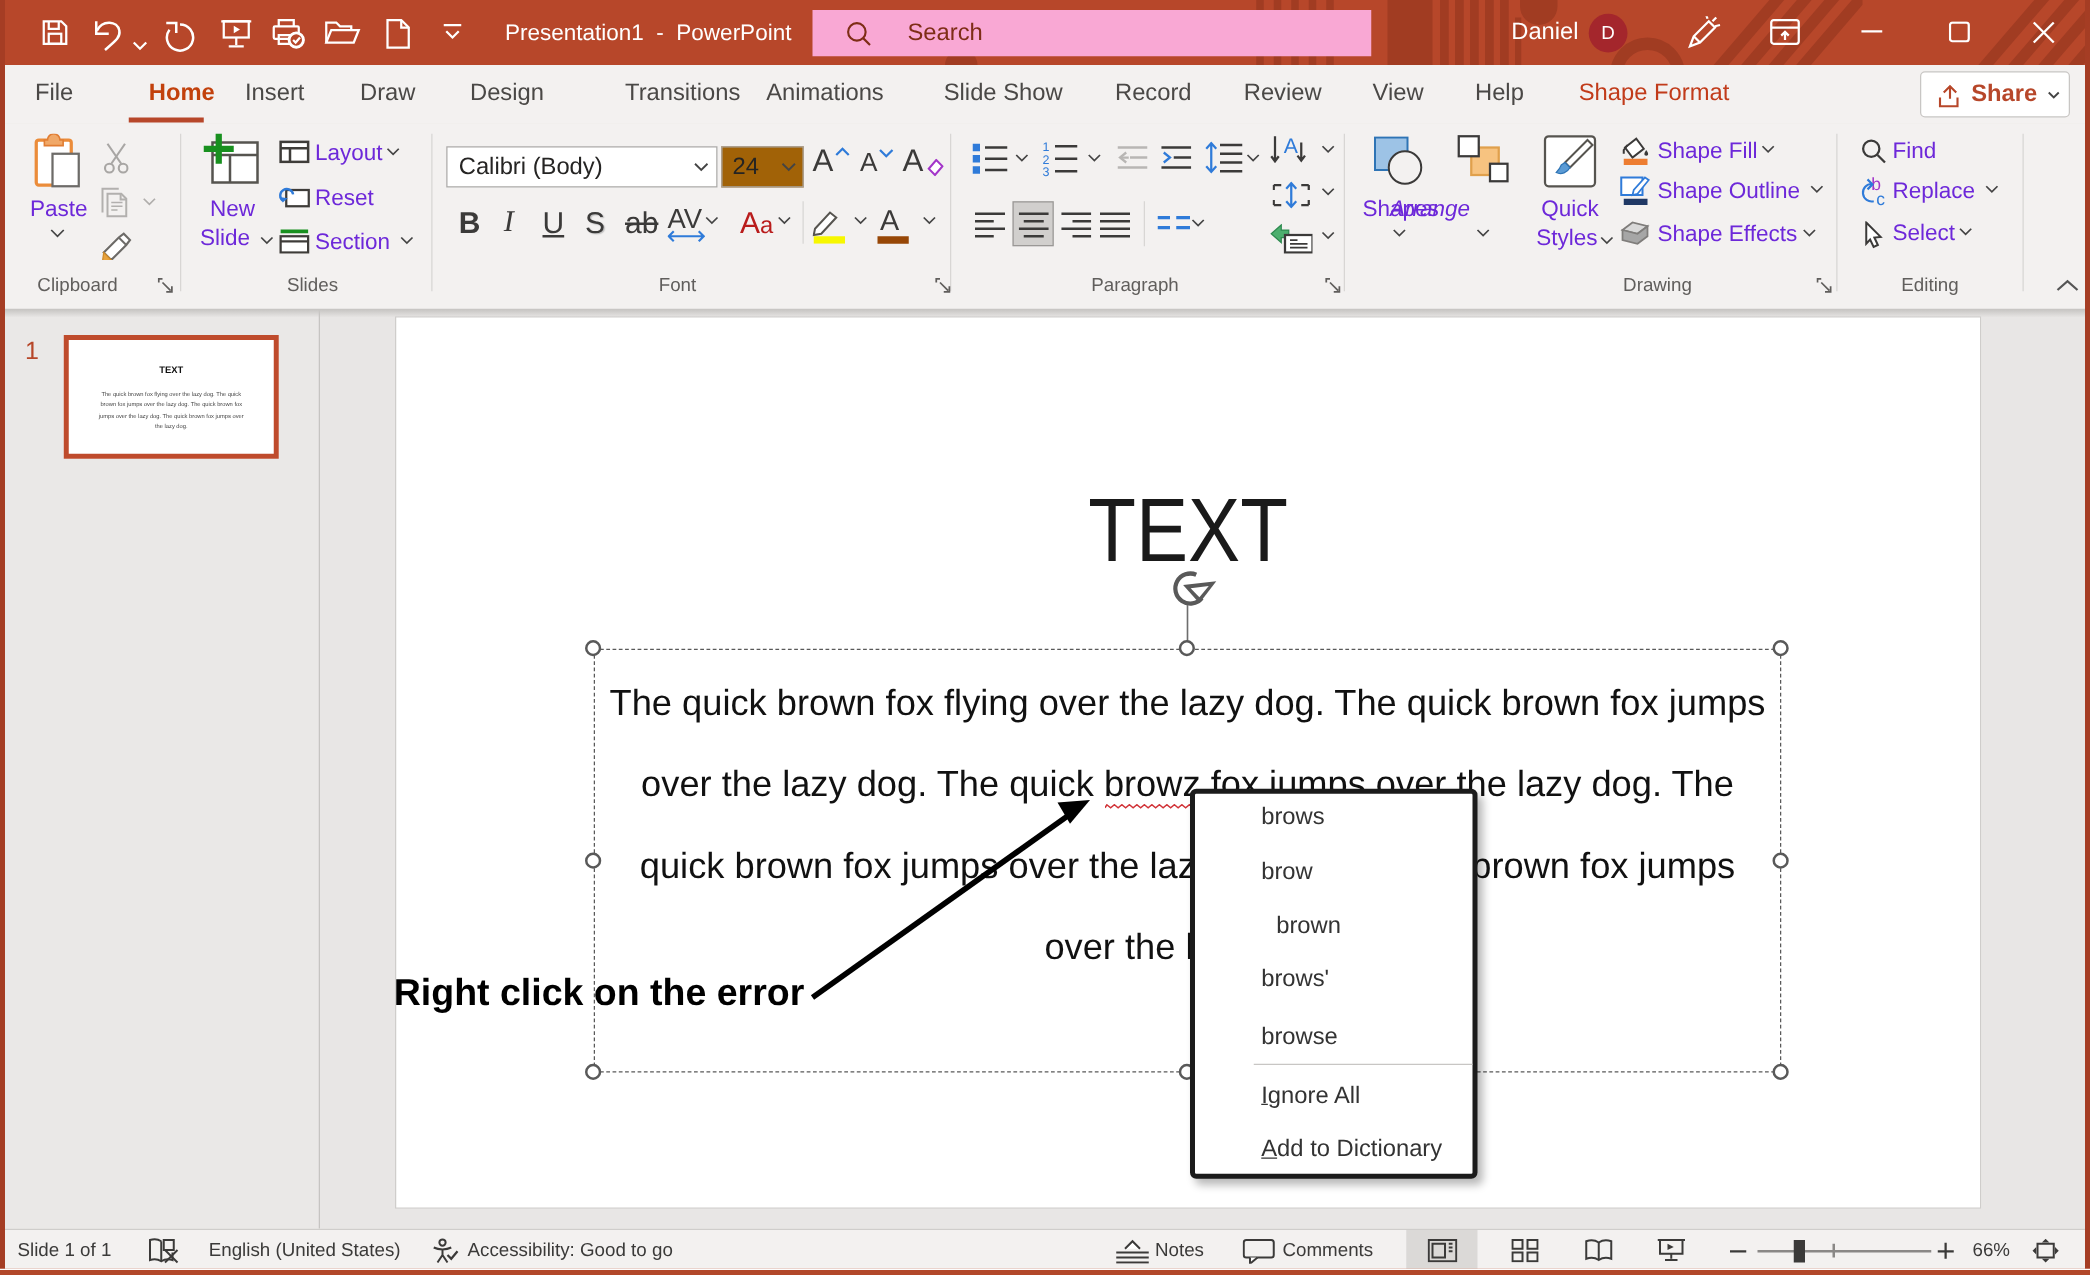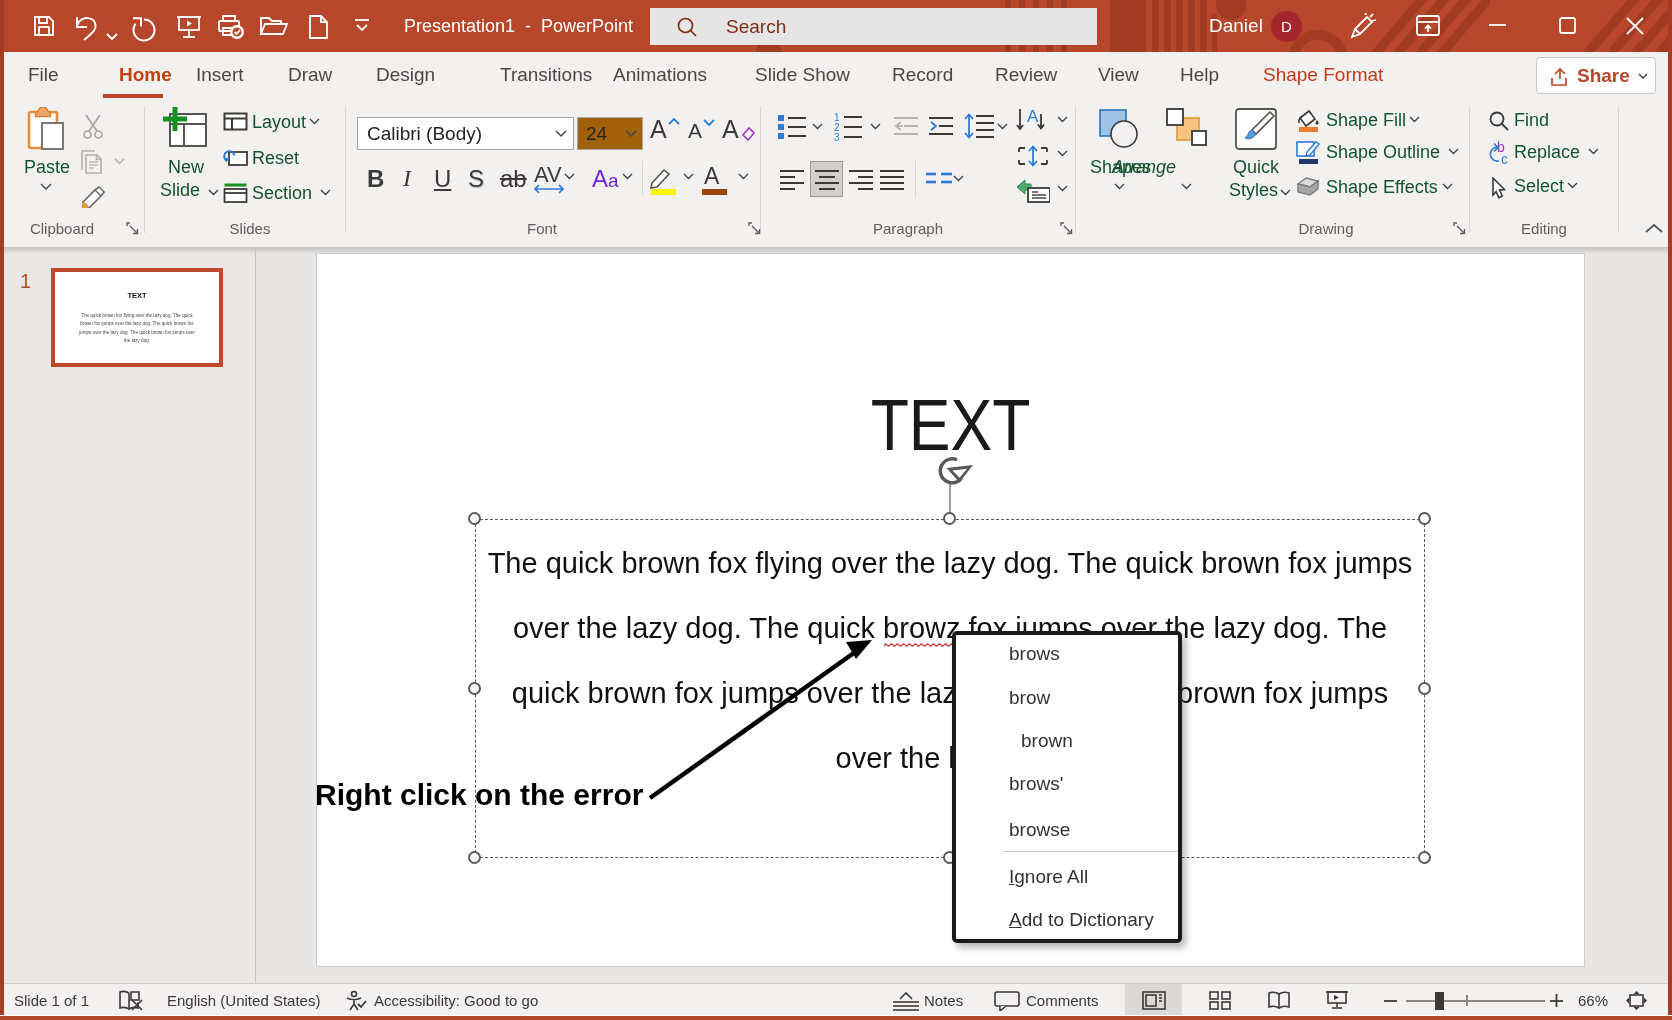--- a/index.html
+++ b/index.html
@@ -2,32 +2,32 @@
 <html><head>
 <meta charset="utf-8">
 <style>
 * { margin:0; padding:0; box-sizing:border-box; }
 html,body { width:1672px; height:1020px; overflow:hidden; font-family:"Liberation Sans", sans-serif; }
 #app { position:relative; width:1672px; height:1020px; background:#e8e6e5; }
 .abs { position:absolute; }
 
 #titlebar { position:absolute; left:0; top:0; width:1672px; height:52px; background:#b7472a; overflow:hidden; }
 #titlebar .ico { position:absolute; top:14px; }
-#searchbox { position:absolute; left:650px; top:8px; width:447px; height:37px; background:#e5e5e5; }
+#searchbox { position:absolute; left:650px; top:8px; width:447px; height:37px; background:#f9a8d4; }
 #ttext { position:absolute; left:404px; top:0; height:52px; line-height:52px; color:#fff; font-size:18px; }
 .deco { position:absolute; background:rgba(60,10,0,0.18); }
 
 #tabs { position:absolute; left:4px; top:52px; width:1664px; height:47px; background:#f3f1f0; }
 .tab { position:absolute; top:0; height:47px; line-height:46px; font-size:19px; color:#4a4846; }
 
 #ribbon { position:absolute; left:4px; top:99px; width:1664px; height:149px; background:#f3f1f0; border-bottom:1px solid #c8c6c4; }
 .gdiv { position:absolute; top:8px; width:1px; height:126px; background:#d8d6d4; }
 .glabel { position:absolute; top:121px; font-size:15px; color:#605e5c; text-align:center; }
 .launcher { position:absolute; top:123px; width:13px; height:13px; }
-.rbtxt { font-size:18px; color:#14532d; }
+.rbtxt { font-size:18px; color:#6d28d9; }
 
 #panel { position:absolute; left:4px; top:248px; width:251px; height:735px; background:#eae8e7; }
 #paneldiv { position:absolute; left:255px; top:248px; width:1px; height:735px; background:#c6c4c2; }
 #canvas { position:absolute; left:256px; top:248px; width:1412px; height:735px; background:#e8e6e5; }
 #slide { position:absolute; left:316px; top:253px; width:1269px; height:714px; background:#fff; border:1px solid #cfcdcb; }
 #ribshadow { position:absolute; left:4px; top:248px; width:1664px; height:6px; background:linear-gradient(#c9c7c5,rgba(200,198,196,0)); }
 
 #statusbar { position:absolute; left:4px; top:983px; width:1664px; height:33px; background:#f3f1f0; border-top:1px solid #cfcdcb; font-size:15px; color:#3b3a39; }
 #statusbar .st { position:absolute; top:0; height:33px; line-height:33px; }
 
@@ -289,21 +289,21 @@
     <div class="abs" style="left:430px;top:66px;font-size:24px;text-decoration:underline;color:#3b3a39;">U</div>
     <div class="abs" style="left:464px;top:66px;font-size:24px;color:#3b3a39;text-shadow:1px 1px 1px #bbb;">S</div>
     <div class="abs" style="left:496px;top:66px;font-size:24px;text-decoration:line-through;color:#3b3a39;">ab</div>
     <div class="abs" style="left:530px;top:63px;font-size:22px;color:#3b3a39;">AV</div>
     <svg class="abs" style="left:530px;top:85px;" width="30" height="10" fill="none" stroke="#2f7bd9" stroke-width="1.7">
         <path d="M5 1 l-4 4 4 4 M25 1 l4 4 -4 4 M1 5 h28"></path>
       </svg>
     <svg class="abs" style="left:560px;top:74px;" width="11" height="8" fill="none" stroke="#444" stroke-width="1.4">
         <path d="M1 1 l4.5 4.5 4.5 -4.5"></path>
       </svg>
-    <div class="abs" style="left:588px;top:66px;font-size:24px;color:#6d28d9;">A<span style="font-size:19px;">a</span></div>
+    <div class="abs" style="left:588px;top:66px;font-size:24px;color:#b91c1c;">A<span style="font-size:19px;">a</span></div>
     <svg class="abs" style="left:618px;top:74px;" width="11" height="8" fill="none" stroke="#444" stroke-width="1.4">
         <path d="M1 1 l4.5 4.5 4.5 -4.5"></path>
       </svg>
     <div class="abs" style="left:638px;top:62px;width:1px;height:34px;background:#d8d6d4;"></div>
     <svg class="abs" style="left:646px;top:64px;" width="28" height="32">
       <path d="M2 20 l12 -13 5 4 -12 13 -6 1 z" fill="#fff" stroke="#56544f" stroke-width="1.6"></path>
       <rect x="1" y="26" width="25" height="6" fill="#f7f700"></rect>
     </svg>
     <svg class="abs" style="left:679px;top:74px;" width="11" height="8" fill="none" stroke="#444" stroke-width="1.4">
         <path d="M1 1 l4.5 4.5 4.5 -4.5"></path>

